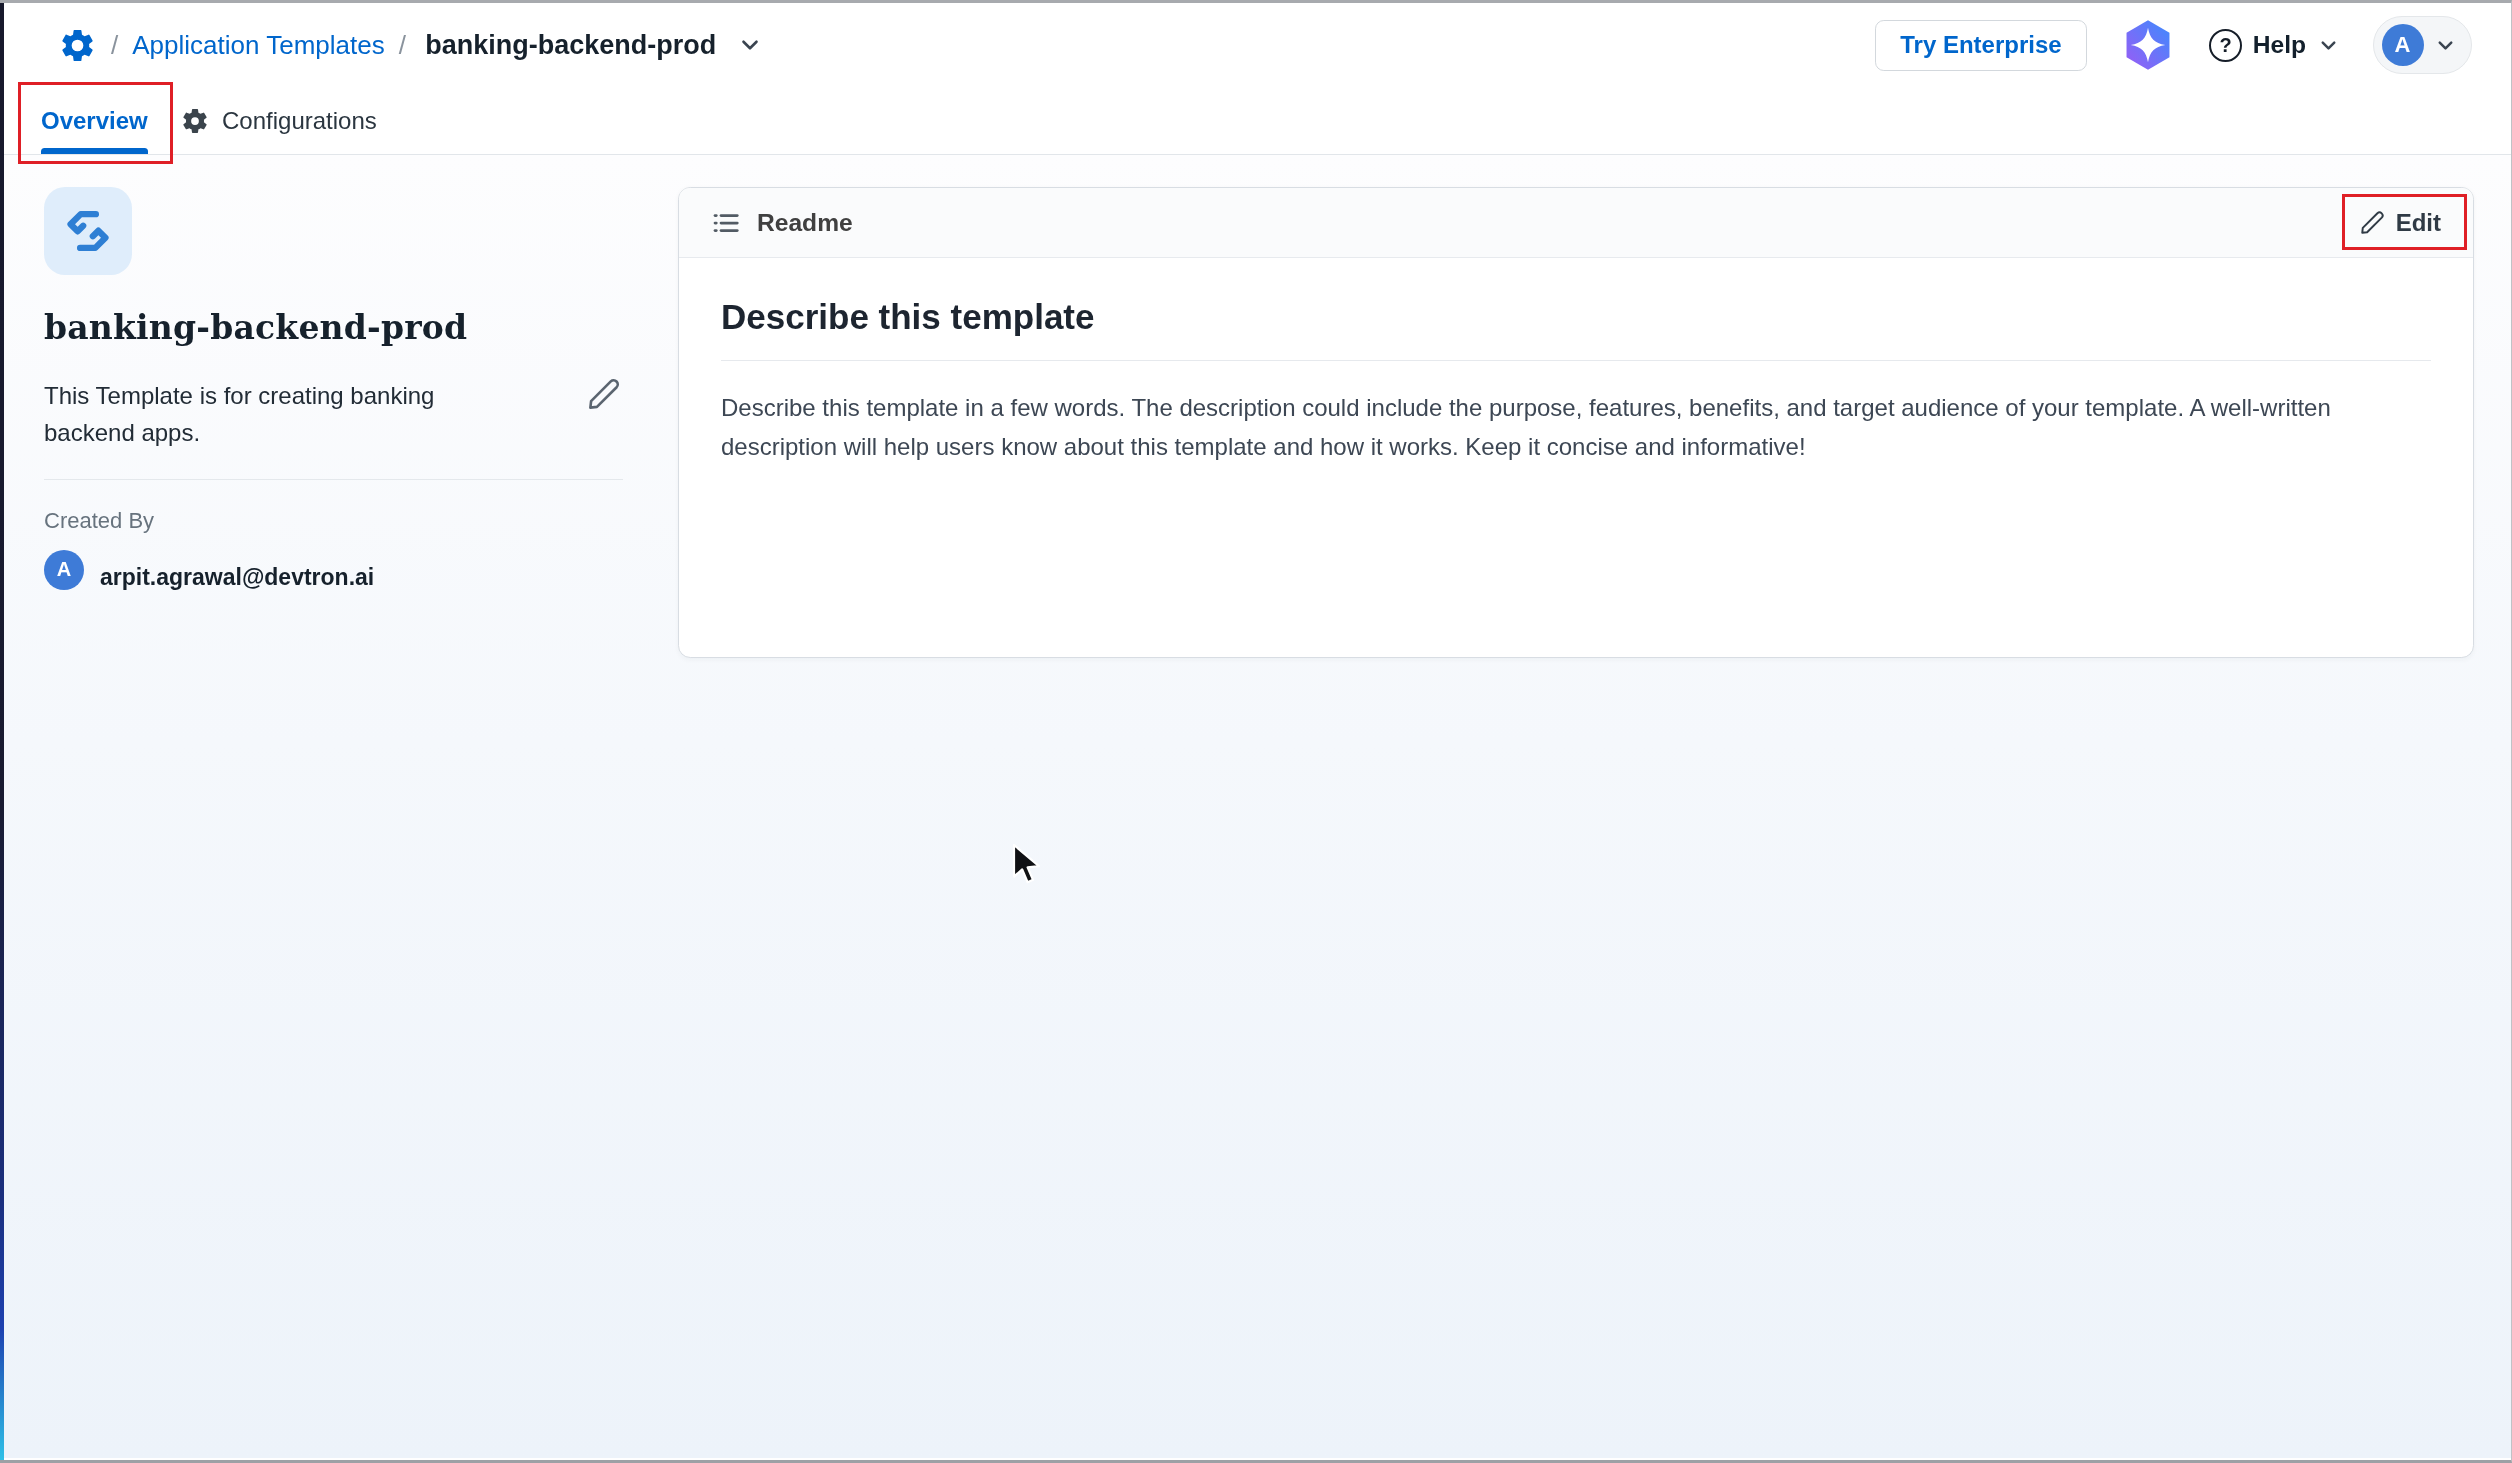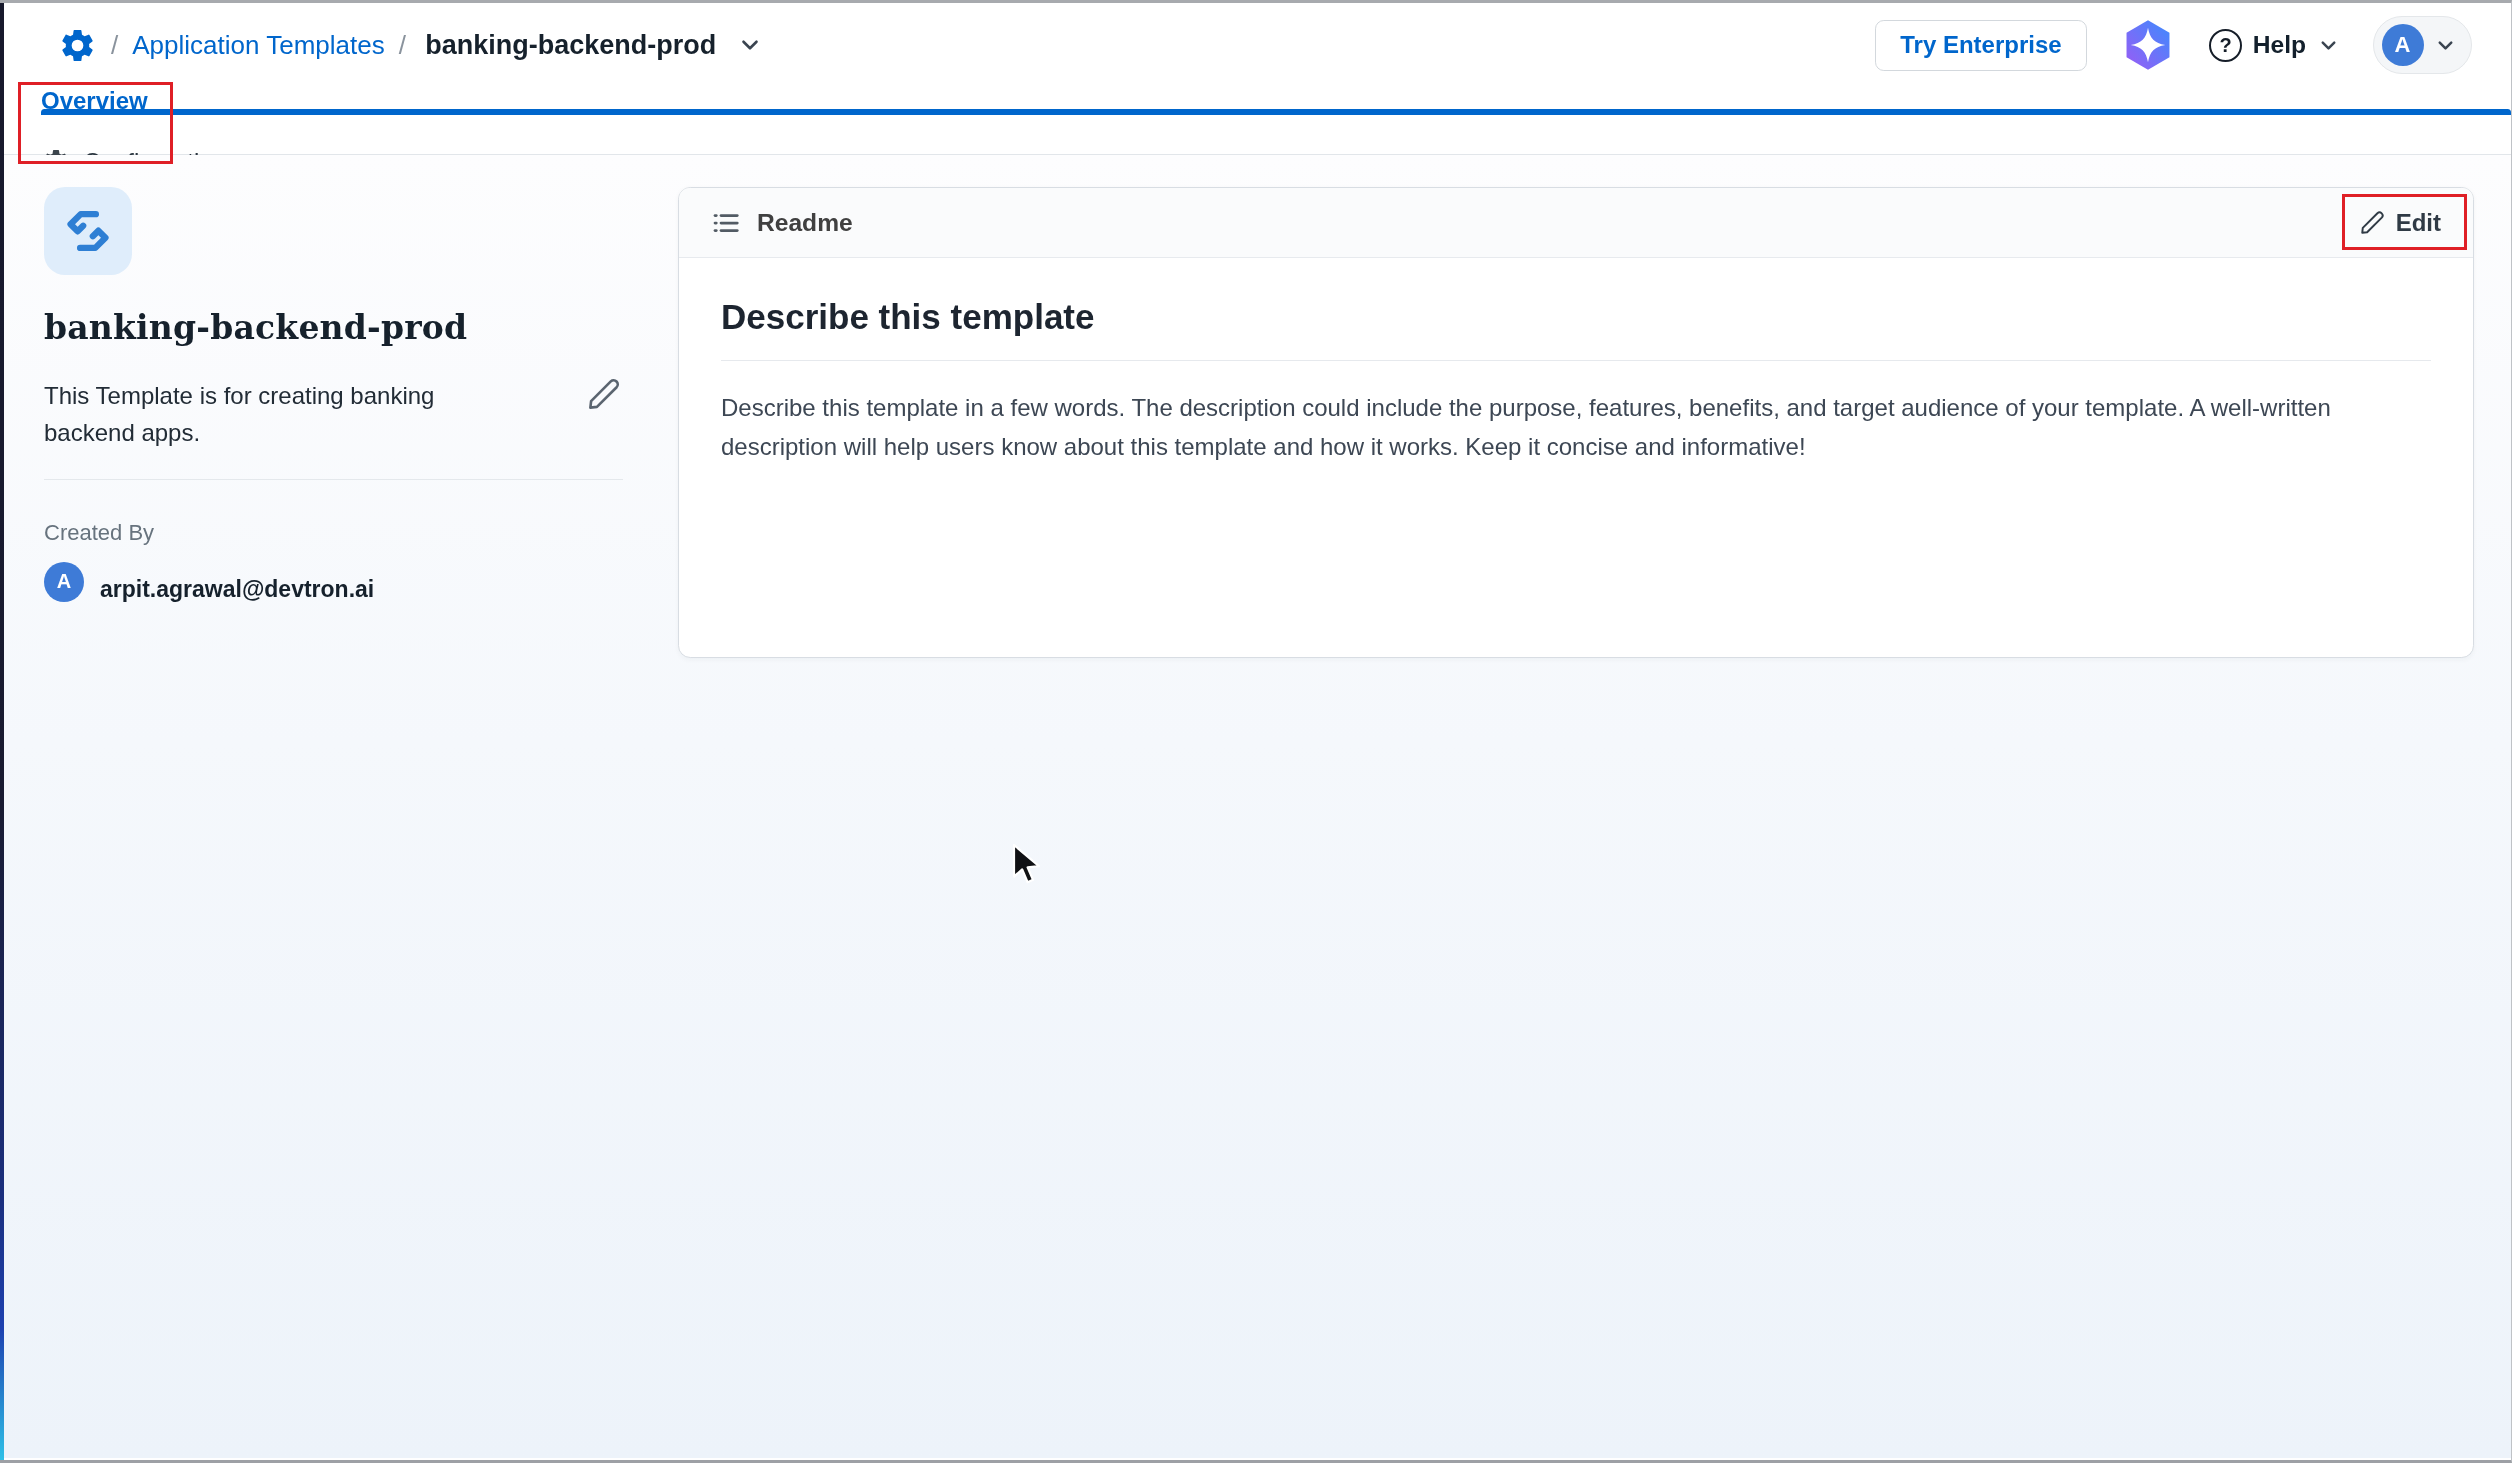--- a/index.html
+++ b/index.html
@@ -48,21 +48,21 @@
     border-radius:30px; display:flex; align-items:center; gap:10.5px; cursor:pointer;
   }
   .avatar-circle{
     width:42px; height:42px; border-radius:50%; background:#3e7bd7; color:#fff;
     font-size:22px; font-weight:700; display:flex; align-items:center; justify-content:center;
   }
 
   
   .tabs{
     height:68px; background:#fff; border-bottom:1.8px solid #e2e6ea;
-    display:flex; align-items:stretch; gap:32px; padding-left:41px;flex-direction:column;
+    display:flex; align-items:stretch; gap:32px; padding-left:41px;
   }
   .tab{ position:relative; display:flex; align-items:center; gap:12.3px; cursor:pointer; }
   .tab-label{ font-size:24px; color:#2b3640; }
   .tab.active .tab-label{ color:#0066CC; font-weight:700; }
   .tab-underline{
     position:absolute; left:0; right:0; bottom:0; height:6.1px; background:#0066CC;
     border-radius:3.5px 3.5px 0 0;
   }
   .tab-gear{ width:30px; height:30px; color:#3b444c; }
 
@@ -80,21 +80,21 @@
   }
   .app-icon svg{ width:54px; height:54px; }
   .app-title{
     margin-top:33px; font-family:"DejaVu Serif", serif; font-weight:700;
     font-size:33px; color:#16212c; letter-spacing:0.2px;
   }
   .desc-row{ margin-top:30px; display:flex; justify-content:space-between; align-items:flex-start; }
   .desc-text{ width:443px; font-size:24px; line-height:1.55; color:#222c36; }
   .pencil-btn{ width:35px; height:35px; color:#5b6570; margin-right:1.8px; cursor:pointer; }
   .panel-divider{ margin-top:28px; border:none; border-top:1.8px solid #e4e8ec; width:579px; }
-  .meta-label{ margin-top:40px; font-size:22px; color:#67737e; }
+  .meta-label{ margin-top:28px; font-size:22px; color:#67737e; }
   .createdby-row{ margin-top:14px; display:flex; align-items:center; gap:16px; }
   .meta-avatar{
     width:40px; height:40px; border-radius:50%; background:#3e7bd7; color:#fff;
     font-size:20px; font-weight:700; display:flex; align-items:center; justify-content:center;
   }
   .meta-value{ font-size:23px; font-weight:700; color:#16212c;margin-top:16px; }
   .createdon-value{ margin-top:14px; font-size:24px; font-weight:700; color:#16212c; }
 
   
   .readme-card{

